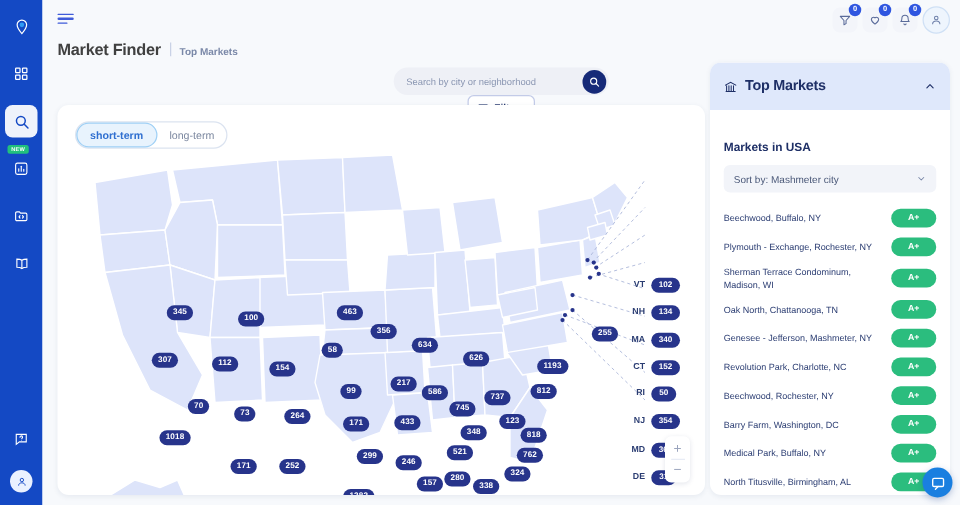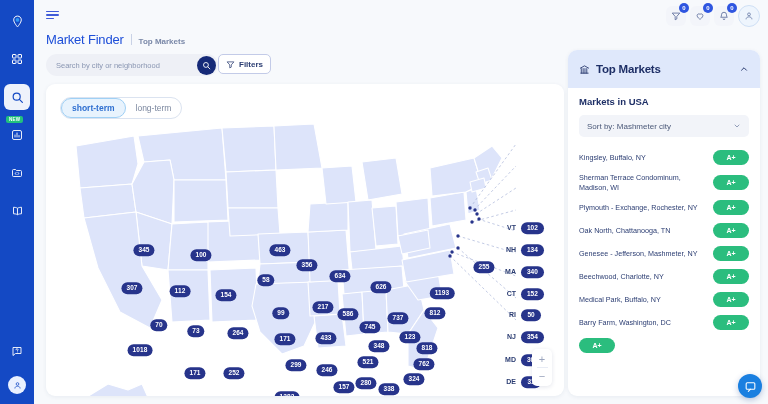--- a/index.html
+++ b/index.html
@@ -55,25 +55,25 @@
     position: absolute; top: -3px; right: -3px; width: 10px; height: 10px;
     background: #2f56e0; color: #fff; border-radius: 50%;
     font-size: 6px; display:flex; align-items:center; justify-content:center; font-weight:600;
   }
   .tr-avatar {
     width: 22px; height: 22px; border-radius: 50%; background: #eef5fd;
     border: 1px solid #cfe0f5; display:flex; align-items:center; justify-content:center; color:#6c7ea8;
   }
 
   .page-head { display: flex; align-items: baseline; gap: 7px; padding: 2px 12px 0 12px; }
-  .page-title { font-size: 13px; font-weight: 400; color: #1d4ed8; letter-spacing: -.2px; text-align: center; }
+  .page-title { font-size: 13px; font-weight: 700; color: #404040; letter-spacing: -.2px; text-align: center; }
   .divider-v { width:1px; height: 11px; background:#c9d2e6; align-self:center; }
   .breadcrumb { font-size: 8px; color: #7a88a8; font-weight: 600; }
 
-  .searchrow { display: flex; gap: 0; padding: 7px 12px 0 12px; }
+  .searchrow { display: flex; align-items: center; gap: 0; padding: 7px 12px 0 12px; flex-direction: column; }
   .searchbox {
     width: 172px; height: 22px; background: #eef0f6; border-radius: 11px;
     display: flex; align-items: center; padding: 0 2px 0 10px; position: relative;
   }
   .searchbox input {
     border: none; outline: none; background: transparent; flex: 1 1 auto;
     font-size: 7.5px; color: #5b6party; color:#5b6a8c; font-family: "Liberation Sans", sans-serif;
   }
   .searchbox input::placeholder { color: #8a96b2; }
   .search-btn {
@@ -143,21 +143,21 @@
   .rpanel {
     position: absolute; right: 8px; top: 50px; width: 192px; height: 346px;
     background: #ffffff; border-radius: 9px; box-shadow: 0 1px 4px rgba(30,50,100,.07);
     overflow: hidden;
   }
   .rp-head {
     height: 38px; background: #dfe8fb; display: flex; align-items: center;
     padding: 0 11px; gap: 6px; color: #1e2f66;
   }
   .rp-title { font-size: 11.5px; font-weight: 700; letter-spacing: -.2px; flex:1 1 auto; }
-  .rp-body { padding: 8px 11px 0 11px; }
+  .rp-body { padding: 25px 11px 0 11px; }
   .rp-sub { font-size: 9.5px; font-weight: 700; color: #1e2f66; margin-bottom: 8px; }
   .sortsel {
     height: 22px; background: #f2f4f9; border-radius: 5px; display:flex; align-items:center;
     padding: 0 8px; font-size: 8px; color: #4a5878; margin-bottom: 9px;
   }
   .sortsel span:first-child { flex: 1 1 auto; }
   .mrow {
     display: flex; align-items: center; gap: 6px; padding: 4px 0 4px 0; min-height: 23px;
   }
   .mname { flex: 1 1 auto; font-size: 7.2px; color: #2b3d72; line-height: 1.35; font-weight: 500; }
@@ -504,52 +504,57 @@
       <div class="rp-body">
         <div class="rp-sub">Markets in USA</div>
         <div class="sortsel">
           <span>Sort by: Mashmeter city</span>
           <svg width="8" height="8" viewBox="0 0 24 24" fill="none" stroke="#7a88a8" stroke-width="2.4">
             <path d="M6 9l6 6 6-6" stroke-linecap="round" stroke-linejoin="round"></path>
           </svg>
         </div>
         <div id="market-list">
             <div class="mrow">
-              <div class="mname">Kingsley, Buffalo, NY</div>
+              <div class="mname">Beechwood, Buffalo, NY</div>
+              <div class="grade">A+</div>
+            </div>
+            <div class="mrow">
+              <div class="mname">Plymouth - Exchange, Rochester, NY</div>
               <div class="grade">A+</div>
             </div>
             <div class="mrow">
               <div class="mname">Sherman Terrace Condominum, Madison, WI</div>
               <div class="grade">A+</div>
             </div>
             <div class="mrow">
-              <div class="mname">Plymouth - Exchange, Rochester, NY</div>
-              <div class="grade">A+</div>
-            </div>
-            <div class="mrow">
               <div class="mname">Oak North, Chattanooga, TN</div>
               <div class="grade">A+</div>
             </div>
             <div class="mrow">
               <div class="mname">Genesee - Jefferson, Mashmeter, NY</div>
               <div class="grade">A+</div>
             </div>
             <div class="mrow">
-              <div class="mname">Beechwood, Charlotte, NY</div>
+              <div class="mname">Revolution Park, Charlotte, NC</div>
+              <div class="grade">A+</div>
+            </div>
+            <div class="mrow">
+              <div class="mname">Beechwood, Rochester, NY</div>
+              <div class="grade">A+</div>
+            </div>
+            <div class="mrow">
+              <div class="mname">Barry Farm, Washington, DC</div>
               <div class="grade">A+</div>
             </div>
             <div class="mrow">
               <div class="mname">Medical Park, Buffalo, NY</div>
               <div class="grade">A+</div>
             </div>
             <div class="mrow">
-              <div class="mname">Barry Farm, Washington, DC</div>
-              <div class="grade">A+</div>
-            </div>
-            <div class="mrow">
+              <div class="mname">North Titusville, Birmingham, AL</div>
               <div class="grade">A+</div>
             </div>
           </div>
       </div>
     </div>
 
     <div class="chatbtn">
       <svg width="13" height="13" viewBox="0 0 24 24" fill="none" stroke="#fff" stroke-width="2">
         <rect x="4" y="5" width="16" height="12" rx="2"></rect>
         <path d="M8 21l4-4" stroke-linecap="round"></path>

